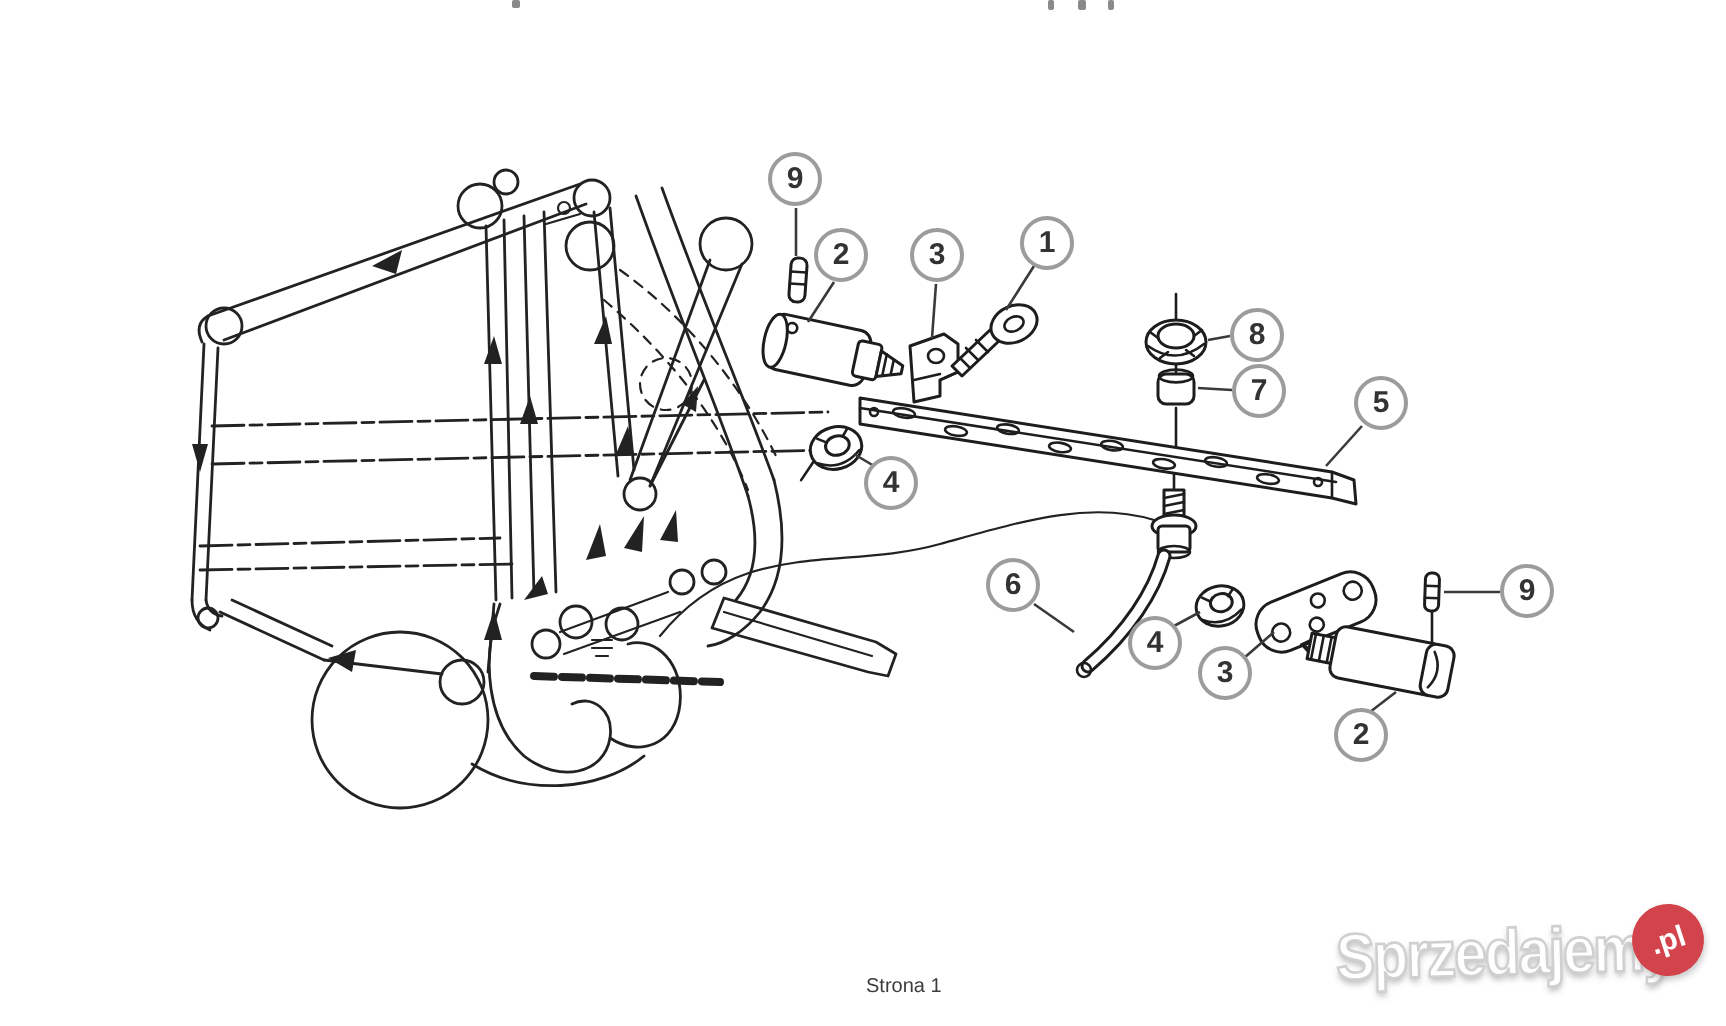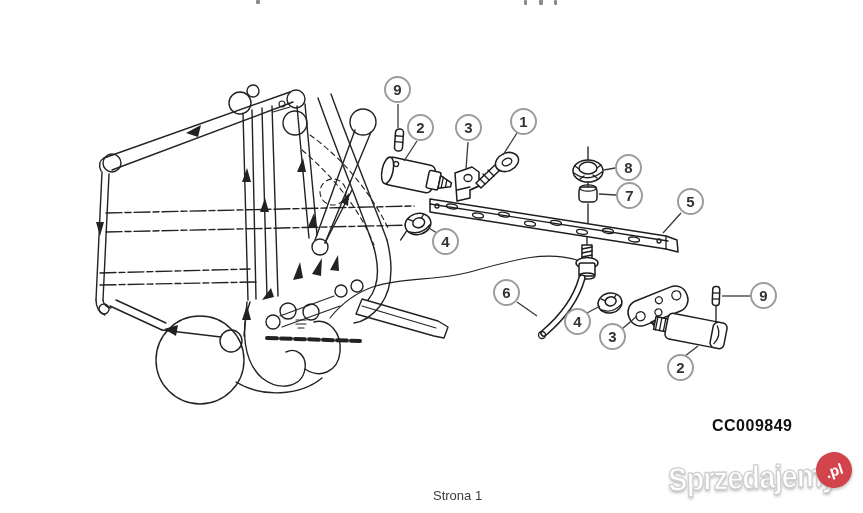--- a/index.html
+++ b/index.html
@@ -13,21 +13,21 @@
   .ar{fill:#222;stroke:none;}
   .pw{stroke:#1d1d1d;fill:#fff;stroke-width:1.5;stroke-linecap:round;stroke-linejoin:round;}
   .pl2{stroke:#1d1d1d;fill:none;stroke-width:1.3;stroke-linecap:round;}
   .leader{stroke:#3a3a3a;stroke-width:1.3;fill:none;}
   .frag{fill:#8a8a8a;}
   .balloon{position:absolute;width:27px;height:27px;border:2px solid #9c9c9c;border-radius:50%;
            background:#fff;box-sizing:border-box;display:flex;align-items:center;justify-content:center;
            font-size:15px;font-weight:bold;color:#333;z-index:5;}
   #part-code{position:absolute;left:712px;top:417px;width:110px;font-size:16px;font-weight:bold;
              color:#111;letter-spacing:.5px;z-index:4;}
-  #page-label{position:absolute;left:433px;top:488px;font-size:13px;color:#3c3c3c;z-index:4;text-align:right;}
+  #page-label{position:absolute;left:433px;top:488px;font-size:10px;color:#3c3c3c;z-index:4;text-align:right;}
   #watermark{position:absolute;left:664px;top:450px;width:199px;height:62px;z-index:6;}
   #wm-text{position:absolute;left:4px;top:13px;font-size:30px;font-weight:bold;letter-spacing:-1px;
            color:#fff;-webkit-text-stroke:1.2px #d0d0d0;
            text-shadow:0 2px 3px rgba(125,125,125,.55),0 0 1px #c4c4c4;
            transform:scale(.97,1.08) rotate(-1.5deg);transform-origin:left center;white-space:nowrap;}
   #wm-badge{position:absolute;left:152px;top:2px;width:36px;height:36px;border-radius:50%;
             background:#d2434c;color:#fff;font-size:15px;font-weight:bold;display:flex;
             align-items:center;justify-content:center;transform:rotate(-18deg);
             box-shadow:0 2px 3px rgba(120,120,120,.4);}
 </style>
@@ -299,21 +299,20 @@
 <div class="balloon" style="left:599px;top:323px">
       <span>3</span>
     </div>
 <div class="balloon" style="left:667px;top:354px">
       <span>2</span>
     </div>
 <div class="balloon" style="left:750px;top:282px">
       <span>9</span>
     </div>
 
-<div id="part-code">CC009849</div>
 <div id="page-label">Strona 1</div>
 
 <div id="watermark">
   <span id="wm-text">Sprzedajemy</span>
   <span id="wm-badge">.pl</span>
 </div>
 
 </div>
 
 </body></html>

